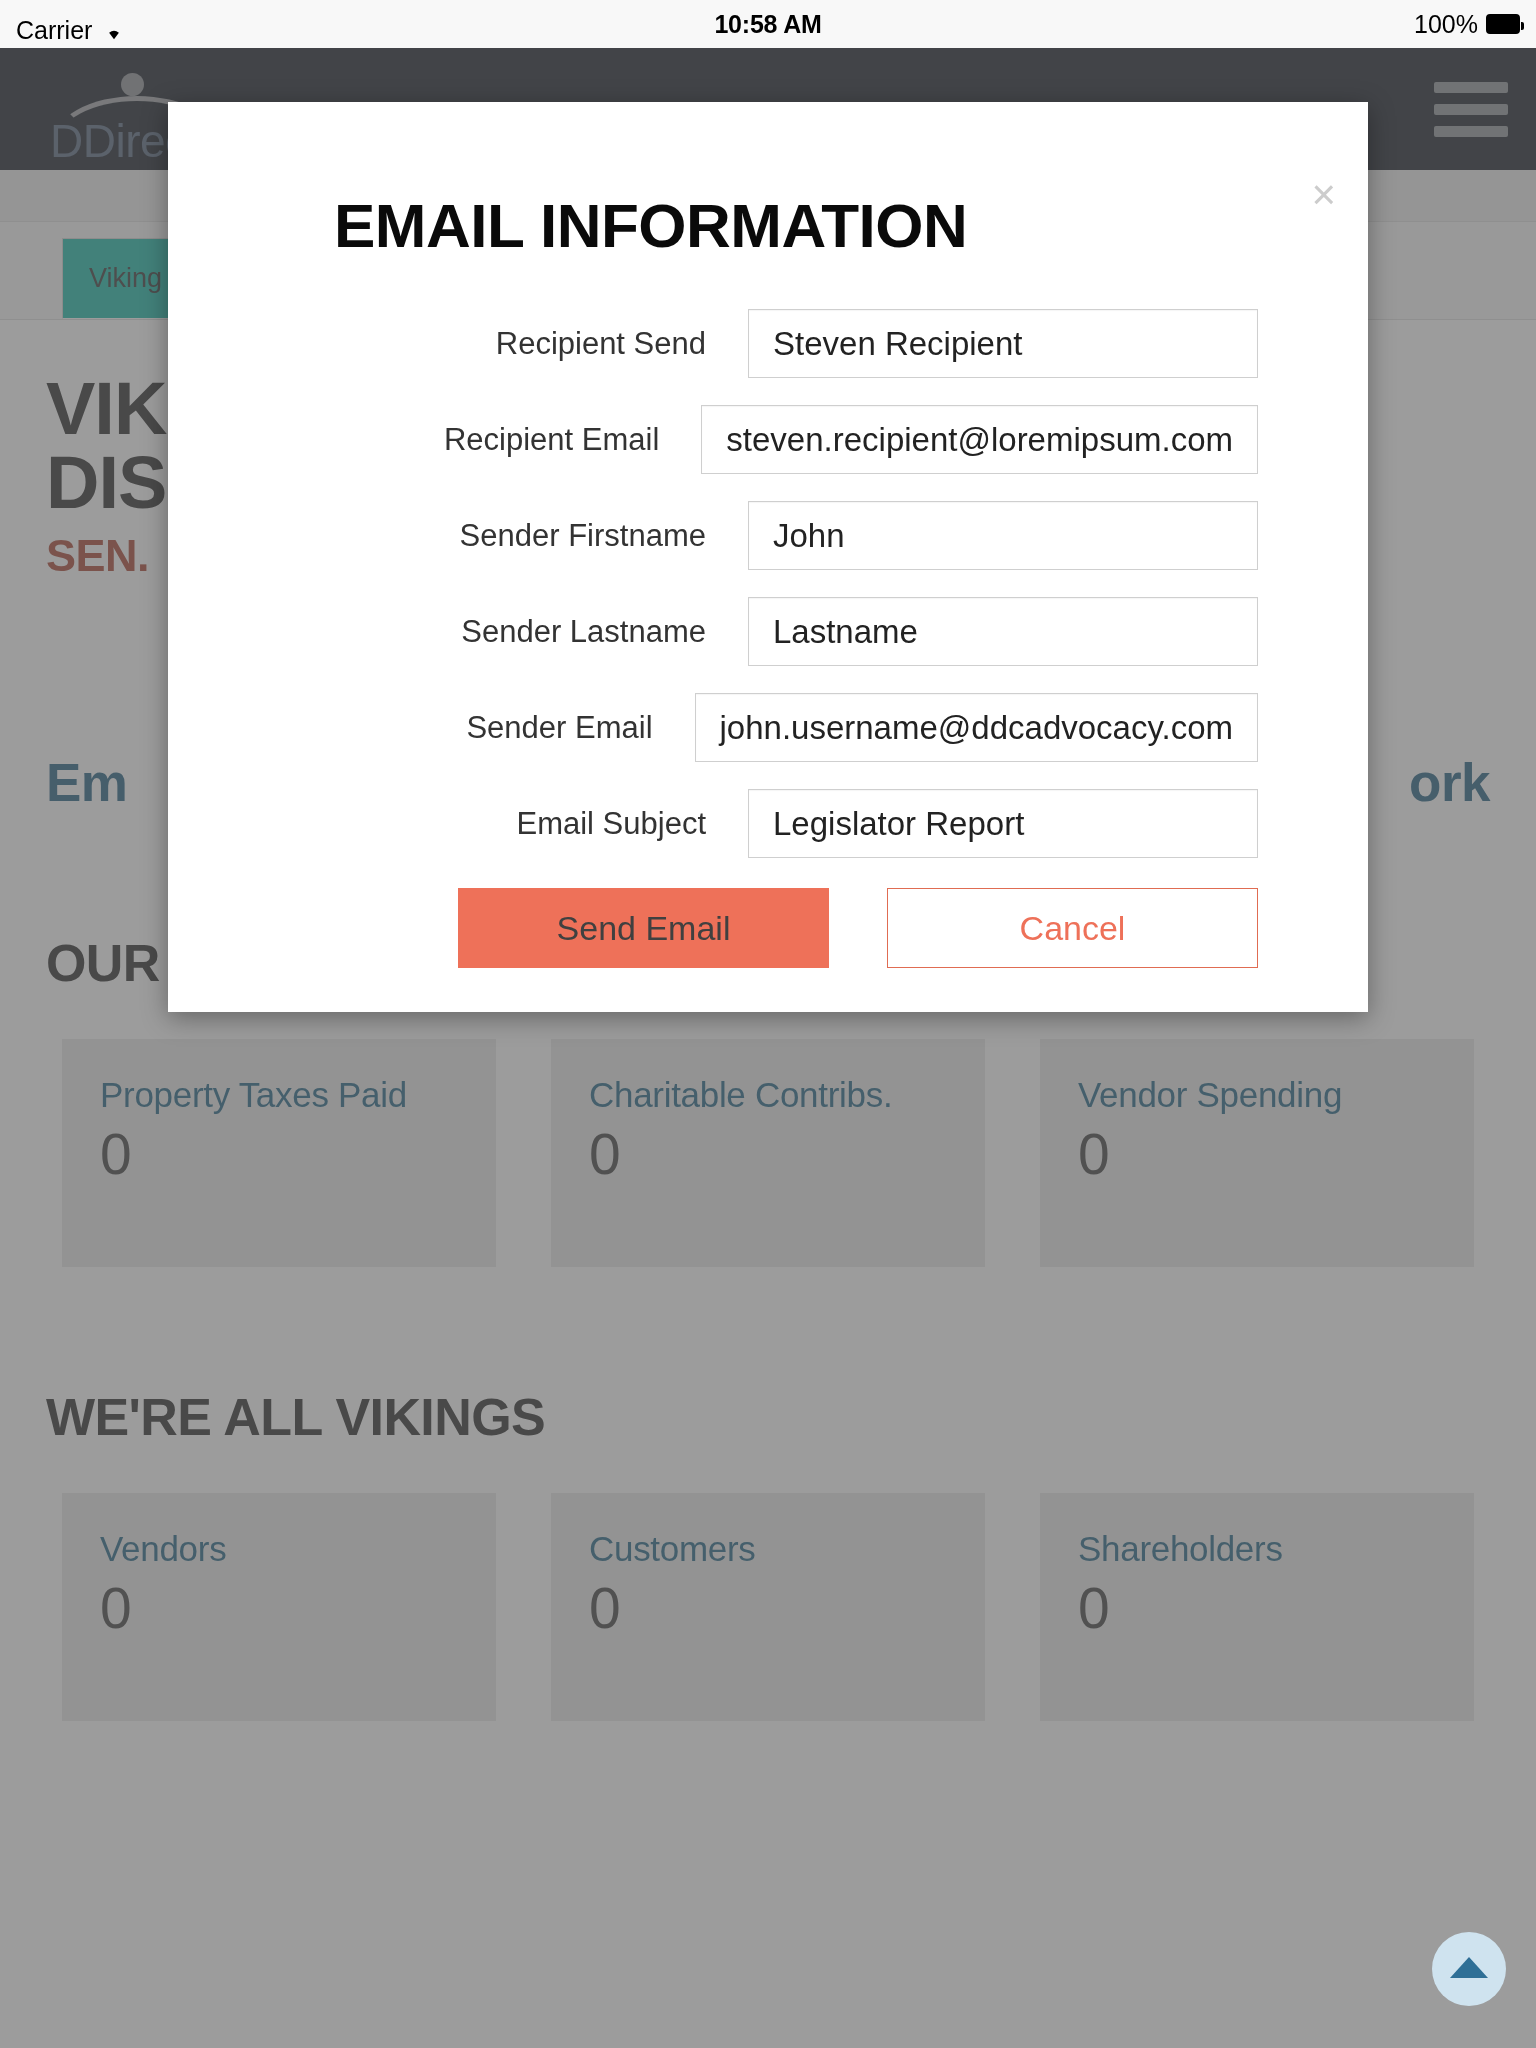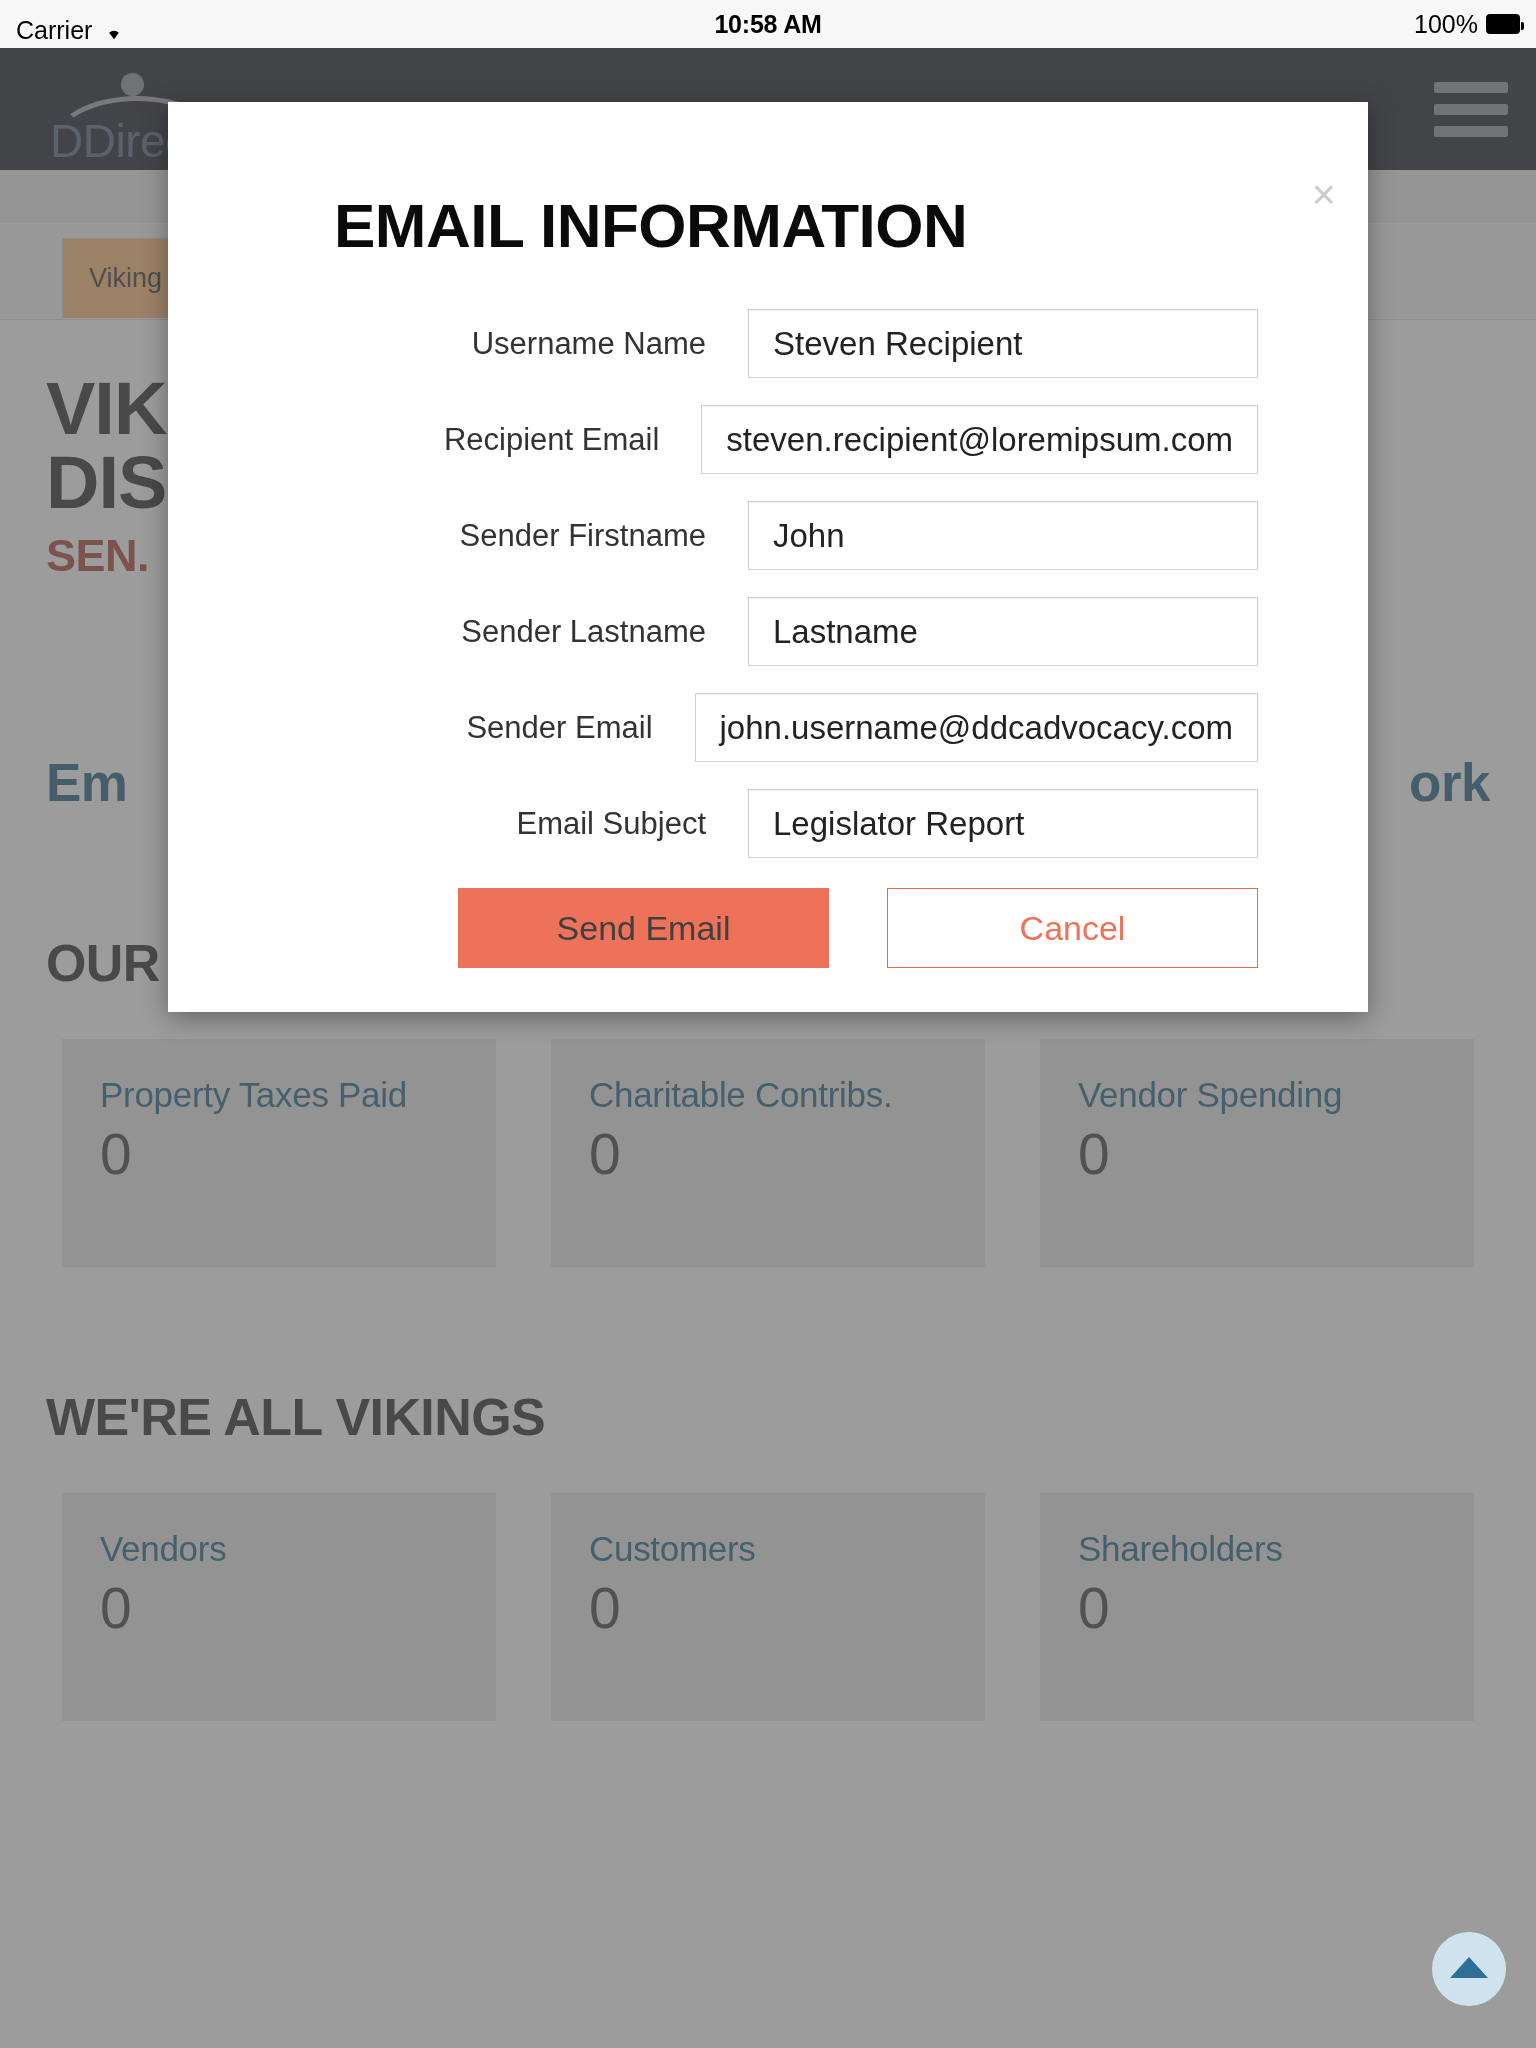--- a/index.html
+++ b/index.html
@@ -89,21 +89,21 @@
     height: 52px; background: #ececec; border-bottom: 1px solid #dcdcdc;
   }
   .tabrow {
     padding: 0 62px; background: #f6f6f6;
     border-bottom: 1px solid #dcdcdc;
     height: 98px; display: flex; align-items: stretch;
   }
   .tab {
     display: flex; align-items: center;
     padding: 0 26px;
-    background: #fdba74;
+    background: #14b8a6;
     border: 1px solid #d6d6d6; border-bottom-color: #ffffff;
     font-size: 27px; color: #333;
     margin-top: 16px;
   }
 
   .hero { padding: 52px 46px 0 46px; }
   .hero h1 {
     font-size: 74px; line-height: 1.0; font-weight: 700;
     color: #262626; letter-spacing: -1px;
     font-family: "Liberation Sans", sans-serif;
@@ -313,21 +313,21 @@
   <div class="scrolltop">
     <span class="chev"></span>
   </div>
 
   <div class="modal">
     <button class="modal-close">×</button>
     <div class="modal-title">EMAIL INFORMATION</div>
 
     <div class="form">
       <div class="frow">
-        <div class="flabel">Username Name</div>
+        <div class="flabel">Recipient Send</div>
         <div class="finput">Steven Recipient</div>
       </div>
       <div class="frow">
         <div class="flabel">Recipient Email</div>
         <div class="finput">steven.recipient@loremipsum.com</div>
       </div>
       <div class="frow">
         <div class="flabel">Sender Firstname</div>
         <div class="finput">John</div>
       </div>

